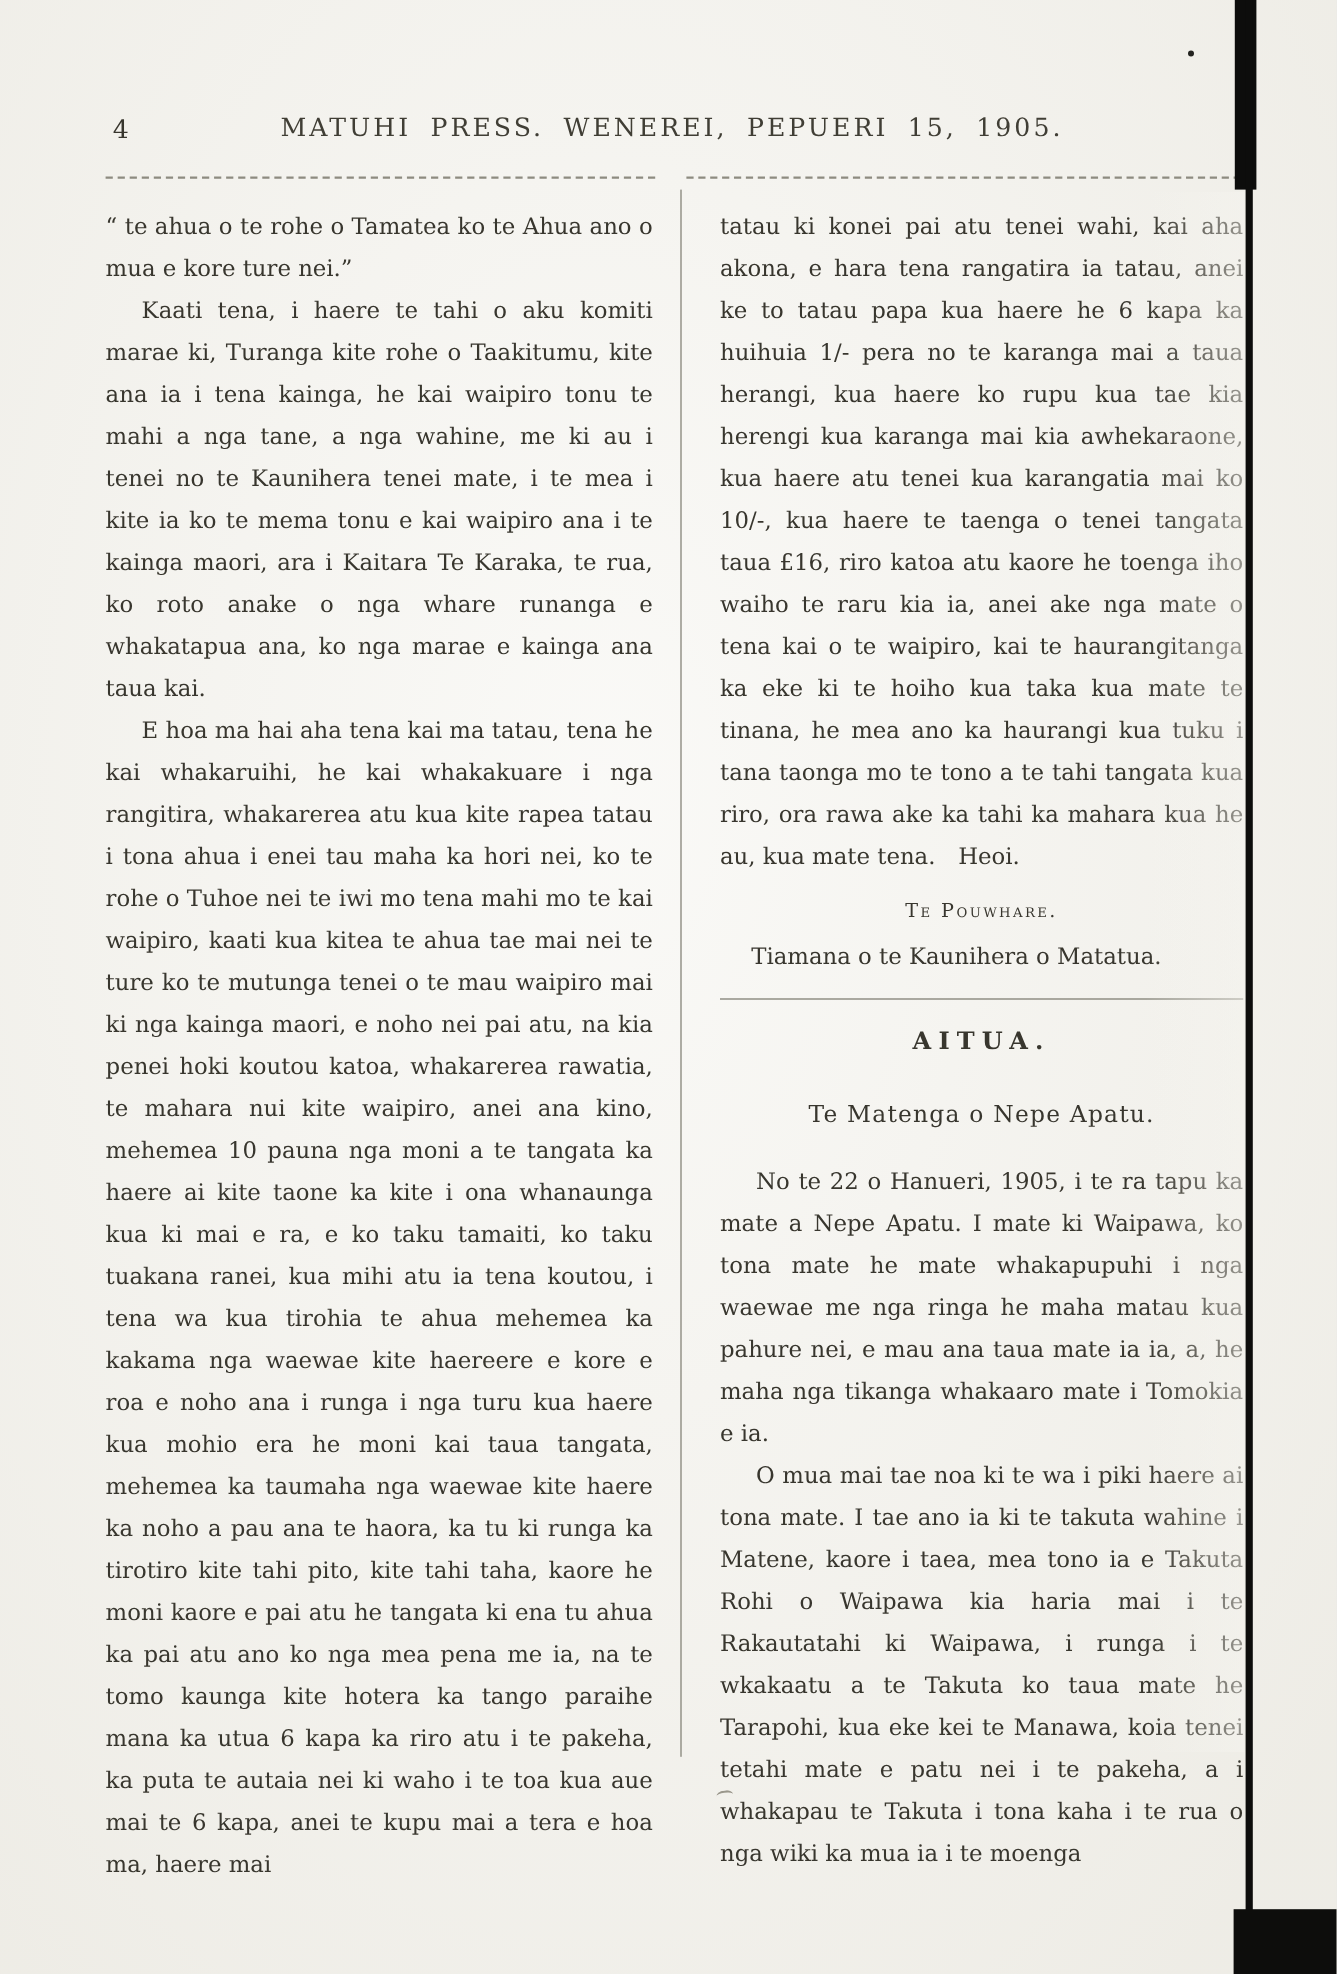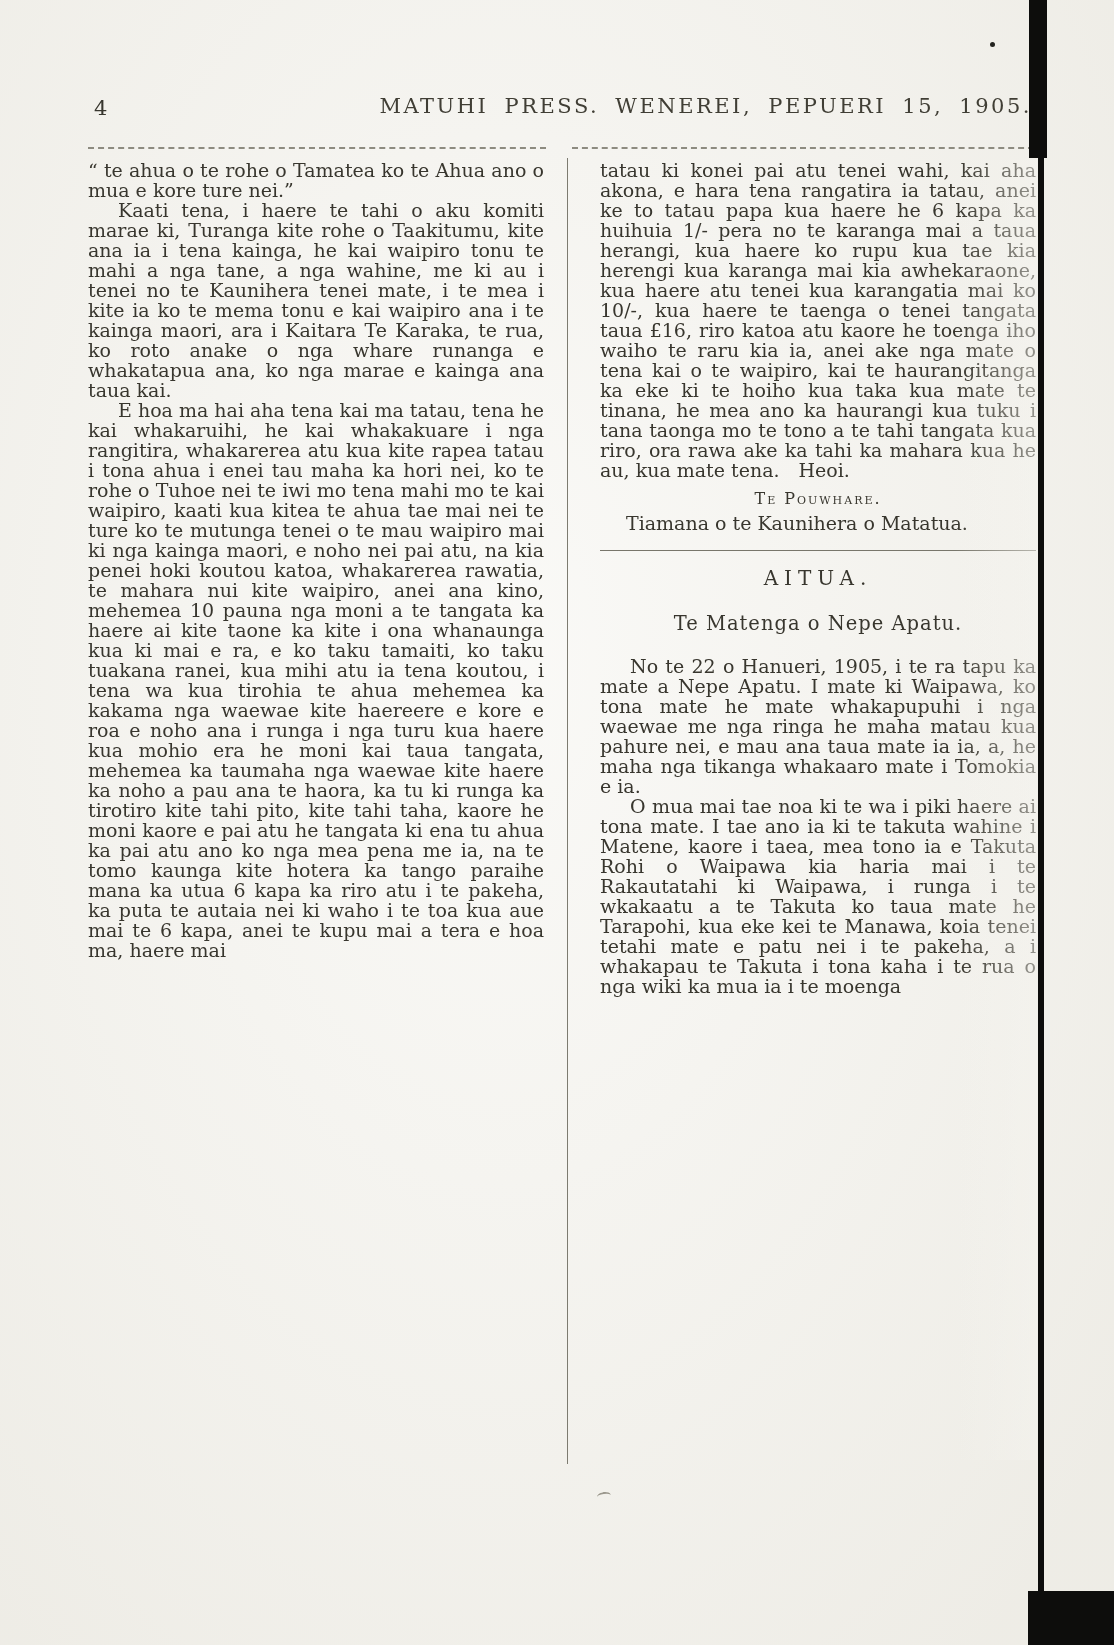--- a/index.html
+++ b/index.html
@@ -12,29 +12,29 @@
     background-image: radial-gradient(ellipse at 45% 40%, rgba(255,255,255,0.5), rgba(225,222,213,0.35) 90%);
     font-family: "DejaVu Serif", "Liberation Serif", serif;
     color: #38362e;
     overflow: hidden;
   }
 
   
   .header-row { position: absolute; top: 94px; left: 88px; width: 944px; height: 34px; }
   .page-number { position: absolute; left: 6px; top: 2px; font-size: 21px; }
   .masthead {
-    display: block; text-align: right;
+    display: block; text-align: center;
     font-size: 21px; letter-spacing: 2.5px; word-spacing: 7px;
     color: #403e35;
   }
   .header-rule-left  { position: absolute; top: 147px; left: 88px;  width: 458px; border-top: 2px dashed #8d8b80; }
   .header-rule-right { position: absolute; top: 147px; left: 572px; width: 462px; border-top: 2px dashed #8d8b80; }
 
   
-  .col { position: absolute; top: 160px; font-size: 19px; line-height: 20px; text-align: justify; }
+  .col { position: absolute; top: 172px; font-size: 19px; line-height: 35px; text-align: justify; }
   .col-left  { left: 88px;  width: 456px; }
   .col-right { left: 600px; width: 436px; }
   .col-divider {
     position: absolute; left: 567px; top: 158px; height: 1306px;
     border-left: 1.5px solid #7d7b70;
   }
 
   .para { margin: 0; text-indent: 30px; }
   .para.no-indent { text-indent: 0; }
 
@@ -42,21 +42,21 @@
   .signature {
     margin: 9px 0 2px 0; text-align: center; text-indent: 0;
     font-variant: small-caps; letter-spacing: 2px; font-size: 16px;
   }
   .attribution   { margin: 4px 0 0 0; text-indent: 26px; text-align: left; }
   .attribution-2 { margin: 0; text-indent: 0; text-align: left; }
 
   
   .section-rule { margin: 17px 0 0 0; border-top: 1.5px solid #78766b; }
   .article-heading {
-    margin: 17px 0 0 0; text-align: center; font-weight: normal;
+    margin: 17px 0 0 0; text-align: center; font-weight: bold;
     font-size: 20px; letter-spacing: 6px; text-indent: 0;
   }
   .article-subheading {
     margin: 26px 0 22px 0; text-align: center; font-weight: normal;
     font-size: 19.5px; letter-spacing: 1px; text-indent: 0;
   }
 
   
   .artifact { position: absolute; background: #0d0d0c; }
   .artifact-top-right    { left: 1029px; top: 0;      width: 18px; height: 158px; }

